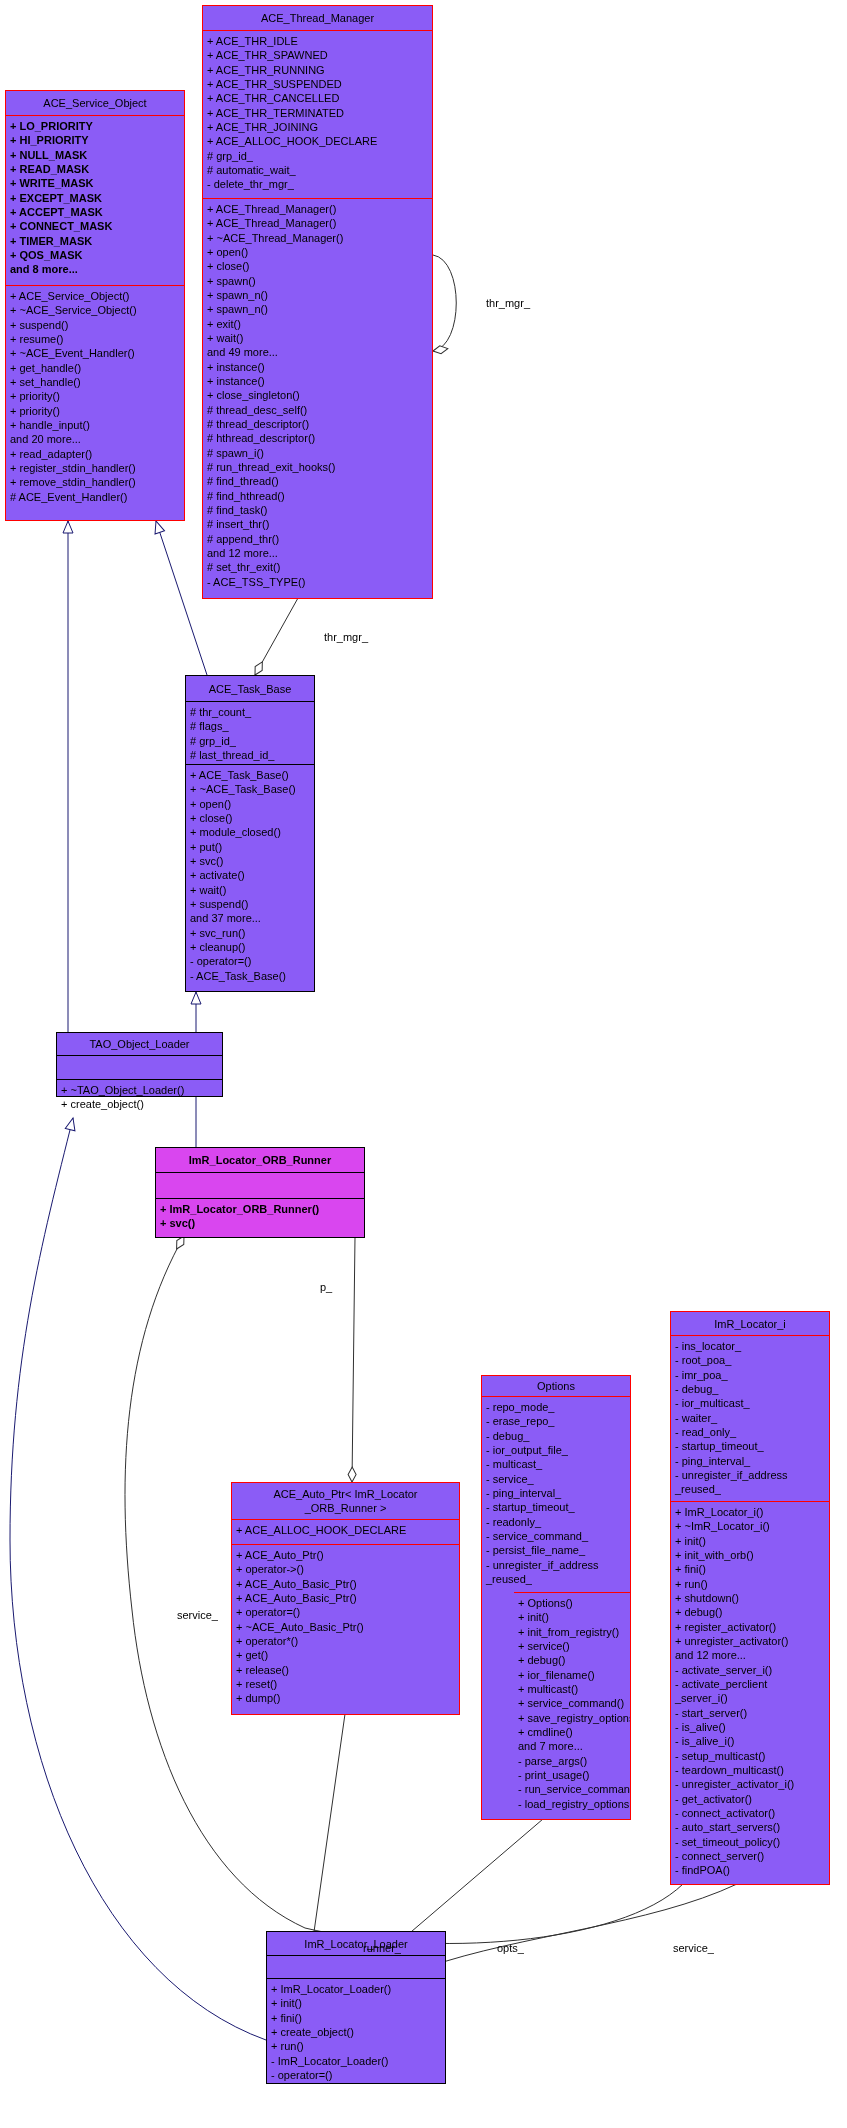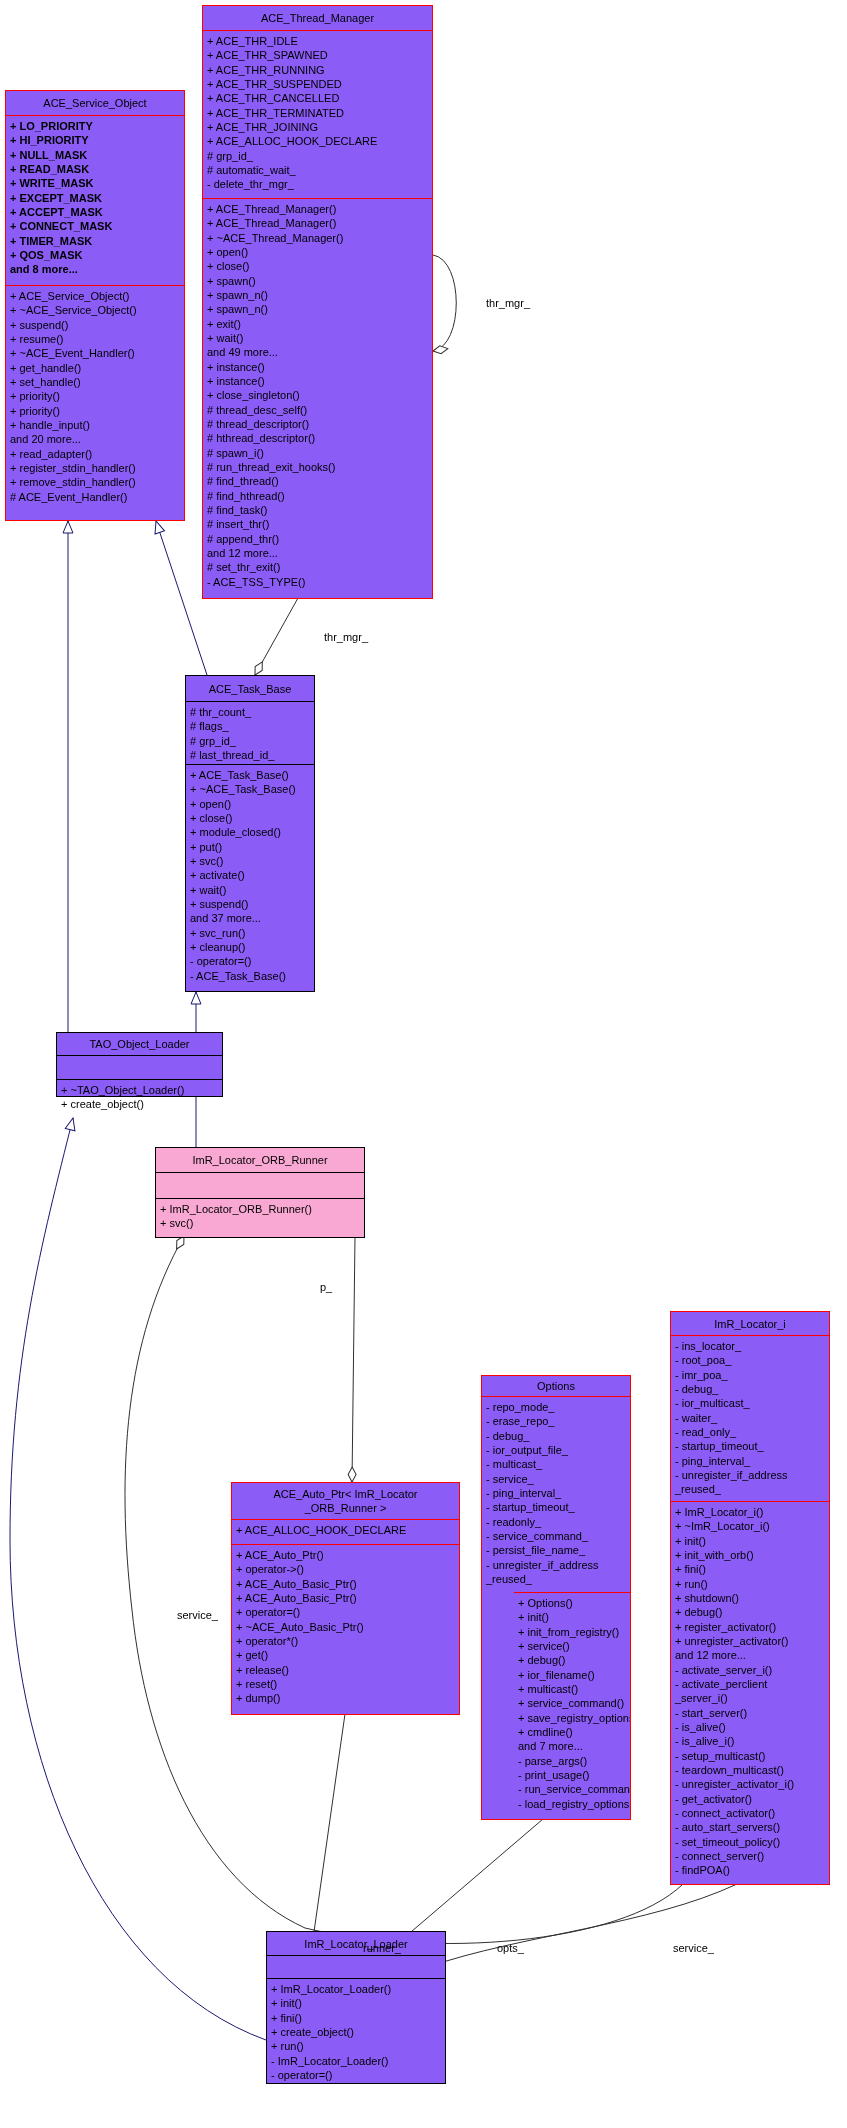--- a/index.html
+++ b/index.html
@@ -15,21 +15,21 @@
     position:absolute;
     background:#8b5cf6;
     border:1px solid #000000;
     box-sizing:border-box;
     font-size:11px;
     color:#000000;
     z-index:2;
   }
   .class-box.red{border-color:#ff0000;}
   .class-box.red .sec{border-color:#ff0000;}
-  .class-box.main{background:#f9a8d4;}
+  .class-box.main{background:#d946ef;font-weight:bold;}
   .sec{box-sizing:border-box;overflow:hidden;}
   .sec.title{
     display:flex;flex-direction:column;justify-content:center;
     text-align:center;line-height:14px;
   }
   .sec.attrs,.sec.methods{
     border-top:1px solid #000000;
     padding:3px 0 0 0;
   }
   .row{

